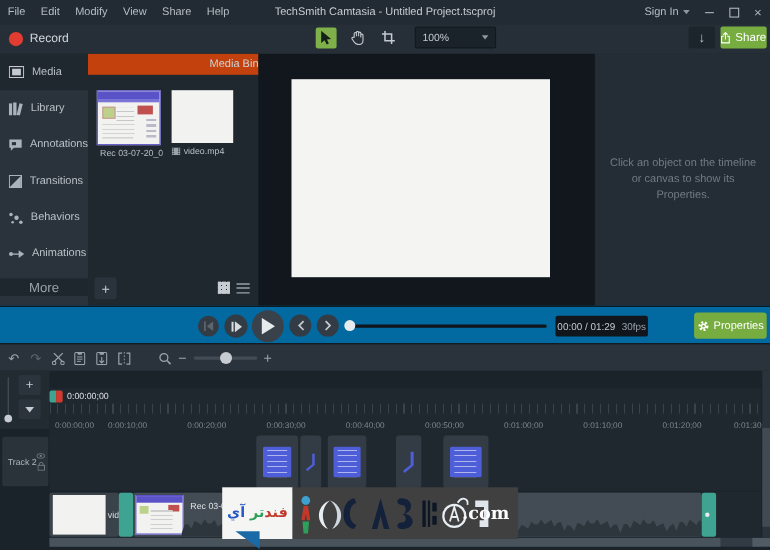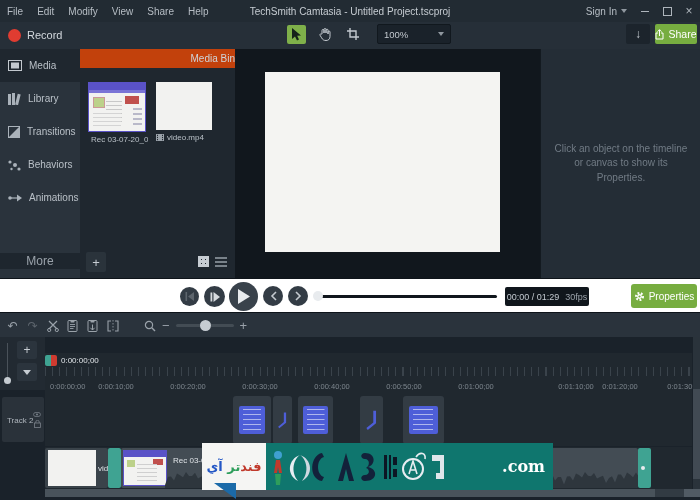--- a/index.html
+++ b/index.html
@@ -41,21 +41,21 @@
     linear-gradient(#c6ccd2,#c6ccd2);background-size:100% 100%;
     background-image:repeating-linear-gradient(0deg,#c6ccd2 0 3px,transparent 3px 4px),repeating-linear-gradient(90deg,#c6ccd2 0 3px,transparent 3px 4px);}
   .list-glyph{width:12px;height:11px;background:repeating-linear-gradient(0deg,#79828a 0 2px,transparent 2px 4px);}
   
   #canvas-area{left:235px;top:49px;width:305px;height:229px;background:#11171d;}
   #canvas{position:absolute;left:30px;top:23px;width:235px;height:180px;background:#f4f4f2;}
   
   #props-panel{left:540px;top:49px;width:160px;height:229px;background:#242d36;border-left:1px solid #131a20;display:flex;align-items:center;justify-content:center;text-align:center;}
   #props-hint{font-size:10px;color:#717b85;line-height:1.45;padding:0 10px;}
   
-  #playbar{left:0;top:278px;width:700px;height:34px;background:#ffffff;border-top:1px solid #0e141a;}
+  #playbar{left:0;top:278px;width:700px;height:34px;background:#0369a1;border-top:1px solid #0e141a;}
   .pb-btn{position:absolute;border-radius:50%;background:#333c45;display:flex;align-items:center;justify-content:center;}
   #seek-track{position:absolute;left:307px;top:294px;width:190px;height:3px;background:#10161c;border-radius:2px;}
   #seek-thumb{position:absolute;left:303px;top:290px;width:10px;height:10px;border-radius:50%;background:#e8ebee;}
   #time-box{position:absolute;left:505px;top:286px;width:84px;height:19px;background:#10161c;border-radius:2px;display:flex;align-items:center;justify-content:center;gap:6px;font-size:9px;}
   #props-btn{position:absolute;left:631px;top:283px;width:66px;height:24px;background:#77ad40;border-radius:3px;display:flex;align-items:center;justify-content:center;gap:4px;font-size:10px;color:#fff;}
   
   #tl-toolbar{left:0;top:312px;width:700px;height:25px;background:#2a333c;border-top:1px solid #0e141a;display:flex;align-items:center;}
   .tt-icon{width:15px;height:15px;margin-left:5px;display:flex;align-items:center;justify-content:center;color:#9aa2aa;font-size:12px;}
   #tl-zoom{display:flex;align-items:center;margin-left:24px;gap:6px;color:#9aa2aa;}
   #tlz-track{width:58px;height:3px;background:#434c54;border-radius:2px;position:relative;}
@@ -77,21 +77,21 @@
   .ann-inner{width:70%;height:58%;background:#4e5ed8;border-radius:2px;
     background-image:repeating-linear-gradient(0deg,transparent 0 4px,rgba(255,255,255,.55) 4px 5px);background-size:70% 100%;background-position:center;background-repeat:no-repeat;}
   .ann-arrow{width:60%;height:60%;}
   .clip{position:absolute;top:1px;bottom:1px;background:#434c54;border-radius:2px;overflow:hidden;}
   .clip-label{position:absolute;font-size:8px;color:#dfe3e7;white-space:nowrap;}
   .sel-handle{position:absolute;top:1px;bottom:1px;width:13px;background:#3fa392;border-radius:2px;}
   .sel-dot{position:absolute;left:3px;top:50%;width:4px;height:4px;margin-top:-2px;border-radius:50%;background:#e8ebee;}
   
   #watermark{position:absolute;left:202px;top:106px;height:47px;display:flex;z-index:6;}
   #wm-white{width:64px;background:#f5f5f3;display:flex;align-items:center;justify-content:center;font-family:"DejaVu Sans",sans-serif;font-weight:bold;font-size:13px;direction:rtl;}
-  #wm-blue{width:287px;background:#0f766e;position:relative;display:flex;align-items:center;}
+  #wm-blue{width:205px;background:#404040;position:relative;display:flex;align-items:center;}
   #wm-com{position:absolute;right:8px;color:#fff;font-family:"DejaVu Serif",serif;font-size:16px;font-weight:bold;}
   #wm-fold{position:absolute;left:-52px;top:40px;width:0;height:0;border-top:16px solid #1b6aa8;border-left:22px solid transparent;}
   
   #h-scroll{position:absolute;left:45px;top:152px;width:647px;height:8px;background:#323b43;}
   #h-thumb{position:absolute;left:0;top:0;width:610px;height:8px;background:#49535b;}
   #scroll-corner{position:absolute;left:684px;top:152px;width:16px;height:8px;background:#515b64;}
   #v-scroll{position:absolute;left:693px;top:0;width:7px;height:152px;background:#2a333b;}
   #v-thumb{position:absolute;left:0;top:52px;width:7px;height:90px;background:#414a53;}
   svg{display:block;}
 </style>
@@ -168,20 +168,27 @@
   </div>
   <div class="side-item">
     <svg width="13" height="12" viewBox="0 0 13 12">
         <rect x="0" y="1" width="3" height="11" fill="#aab2ba"></rect>
         <rect x="4" y="0" width="3" height="12" fill="#aab2ba"></rect>
         <rect x="8.5" y="1" width="3" height="11" fill="#aab2ba" transform="rotate(14 10 6)"></rect>
       </svg>
     <span>Library</span>
   </div>
   <div class="side-item">
+    <svg width="13" height="12" viewBox="0 0 13 12">
+        <path d="M0.5,0.5 H12.5 V8.5 H5 L2,11.5 V8.5 H0.5 Z" fill="#aab2ba"></path>
+        <rect x="3" y="3" width="4" height="3" fill="#29323a"></rect>
+      </svg>
+    <span>Annotations</span>
+  </div>
+  <div class="side-item">
     <svg width="12" height="12" viewBox="0 0 12 12">
         <rect x="0.5" y="0.5" width="11" height="11" fill="none" stroke="#aab2ba"></rect>
         <path d="M11,1 L1,11 H11 Z" fill="#aab2ba"></path>
       </svg>
     <span>Transitions</span>
   </div>
   <div class="side-item">
     <svg width="13" height="12" viewBox="0 0 13 12">
         <circle cx="2" cy="3" r="1.6" fill="#aab2ba"></circle>
         <circle cx="7" cy="6" r="2" fill="#aab2ba"></circle>
@@ -368,21 +375,21 @@
     </div>
     <span id="playhead-time">0:00:00;00</span>
     <div id="ruler-ticks"></div>
     <span class="ruler-label" style="left:5px;transform:none;">0:00:00;00</span>
     <span class="ruler-label" style="left:71px;">0:00:10;00</span>
     <span class="ruler-label" style="left:143px;">0:00:20;00</span>
     <span class="ruler-label" style="left:215px;">0:00:30;00</span>
     <span class="ruler-label" style="left:287px;">0:00:40;00</span>
     <span class="ruler-label" style="left:359px;">0:00:50;00</span>
     <span class="ruler-label" style="left:431px;">0:01:00;00</span>
-    <span class="ruler-label" style="left:503px;margin-left:28px;">0:01:10;00</span>
+    <span class="ruler-label" style="left:503px;">0:01:10;00</span>
     <span class="ruler-label" style="left:575px;">0:01:20;00</span>
     <span class="ruler-label" style="left:640px;">0:01:30;00</span>
   </div>
 
   <div class="track-header" style="top:60px;height:45px;">
     <span class="track-name">Track 2</span>
     <span class="th-icons">
       <svg width="8" height="5" viewBox="0 0 8 5">
           <ellipse cx="4" cy="2.5" rx="3.6" ry="2.2" fill="none" stroke="#7a828a" stroke-width="0.8"></ellipse>
           <circle cx="4" cy="2.5" r="1" fill="#7a828a"></circle>

